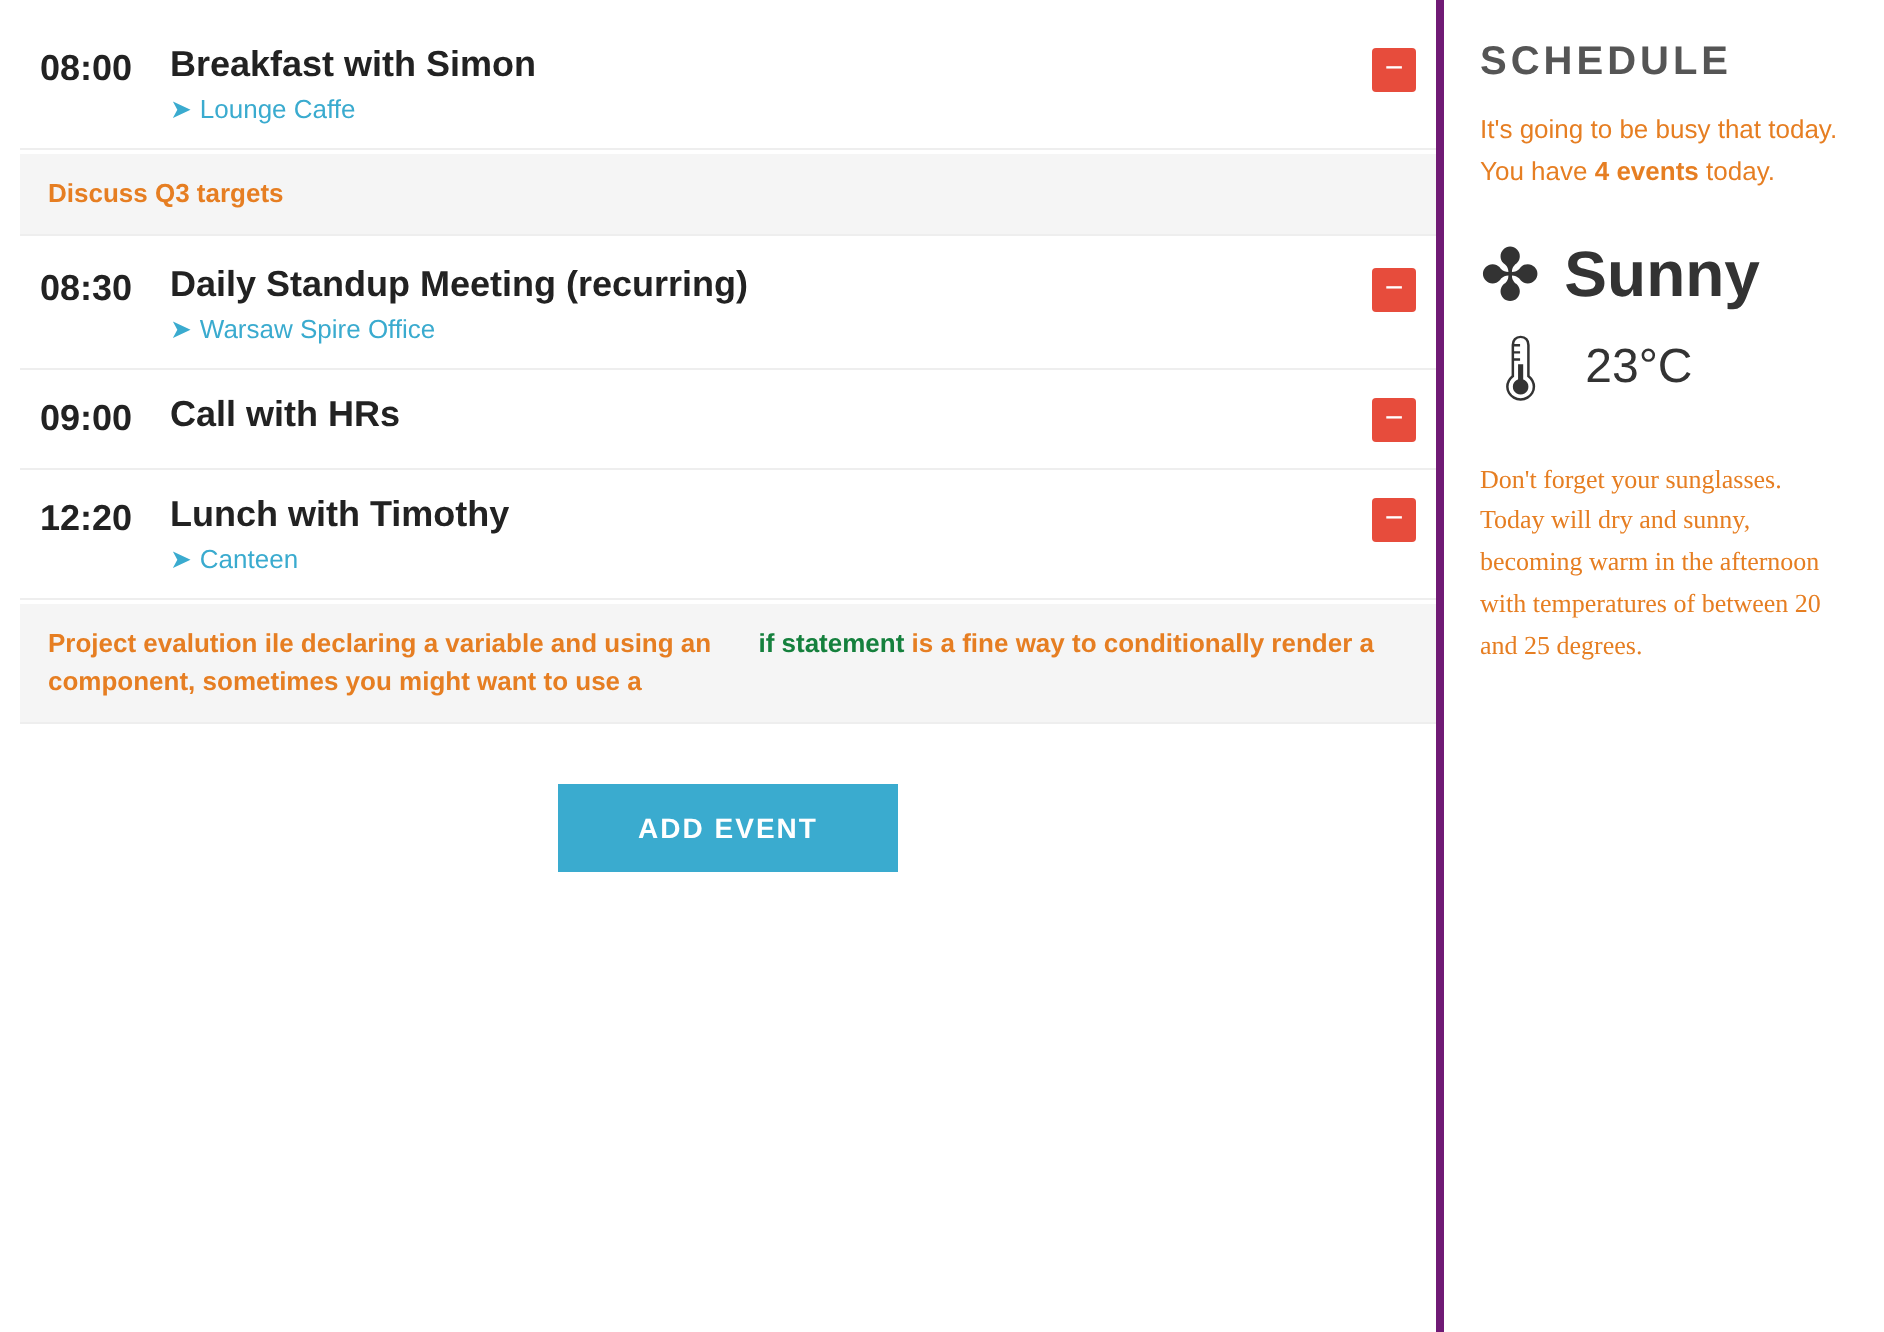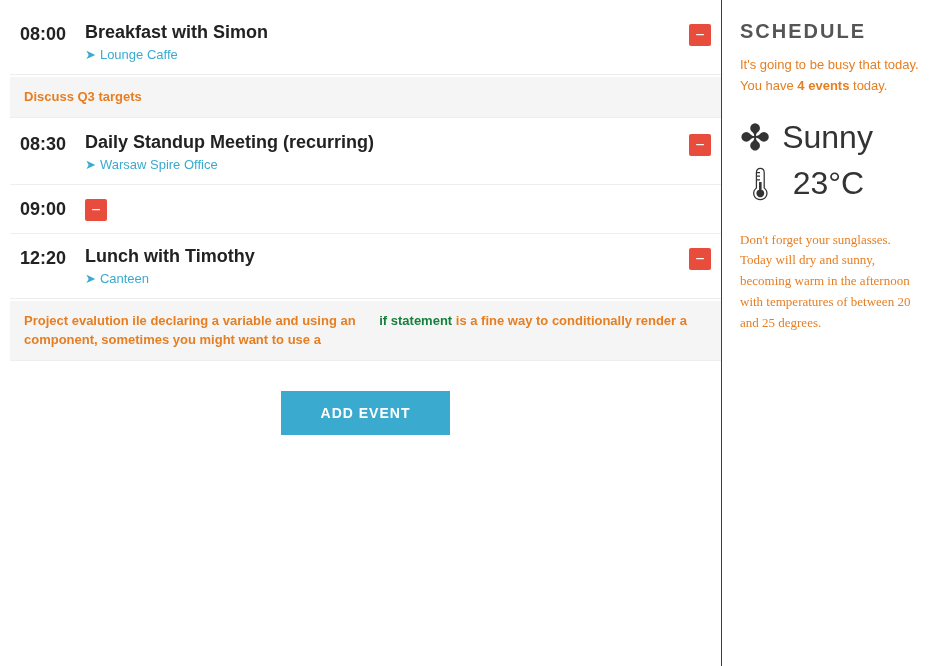--- a/index.html
+++ b/index.html
@@ -8,21 +8,21 @@
       background: #fff;
       display: flex;
       min-height: 666px;
       width: 942px;
     }
 
     
     .left-panel {
       flex: 1;
       padding: 10px 0 10px 10px;
-      border-right: 1px solid #701a75;
+      border-right: 4px solid #701a75;
     }
 
     .event-row {
       display: flex;
       align-items: flex-start;
       padding: 12px 10px;
       border-bottom: 1px solid #eee;
     }
 
     .event-time {
@@ -137,30 +137,30 @@
     }
 
     .sun-icon {
       font-size: 36px;
       color: #333;
     }
 
     .weather-condition {
       font-size: 32px;
       color: #333;
-      font-weight: normal;
+      font-weight: bold;
     }
 
     .thermo-icon {
       font-size: 32px;
       color: #333;
     }
 
     .weather-temp {
-      font-size: 32px;
+      font-size: 24px;
       color: #333;
       font-weight: normal;
     }
 
     .weather-detail {
       font-size: 13px;
       color: #e67e22;
       margin-top: 27px;
       line-height: 1.6;
       font-family: Liberation Serif, serif;
@@ -194,20 +194,23 @@
       <div class="event-location">
         <span>➤</span>
         <span>Warsaw Spire Office</span>
       </div>
     </div>
     <button class="delete-btn">−</button>
   </div>
 
   <div class="event-row">
     <div class="event-time">09:00</div>
+    <div class="event-details">
+      <div class="event-title">Call with HRs</div>
+    </div>
     <button class="delete-btn">−</button>
   </div>
 
   <div class="event-row">
     <div class="event-time">12:20</div>
     <div class="event-details">
       <div class="event-title">Lunch with Timothy</div>
       <div class="event-location">
         <span>➤</span>
         <span>Canteen</span>

